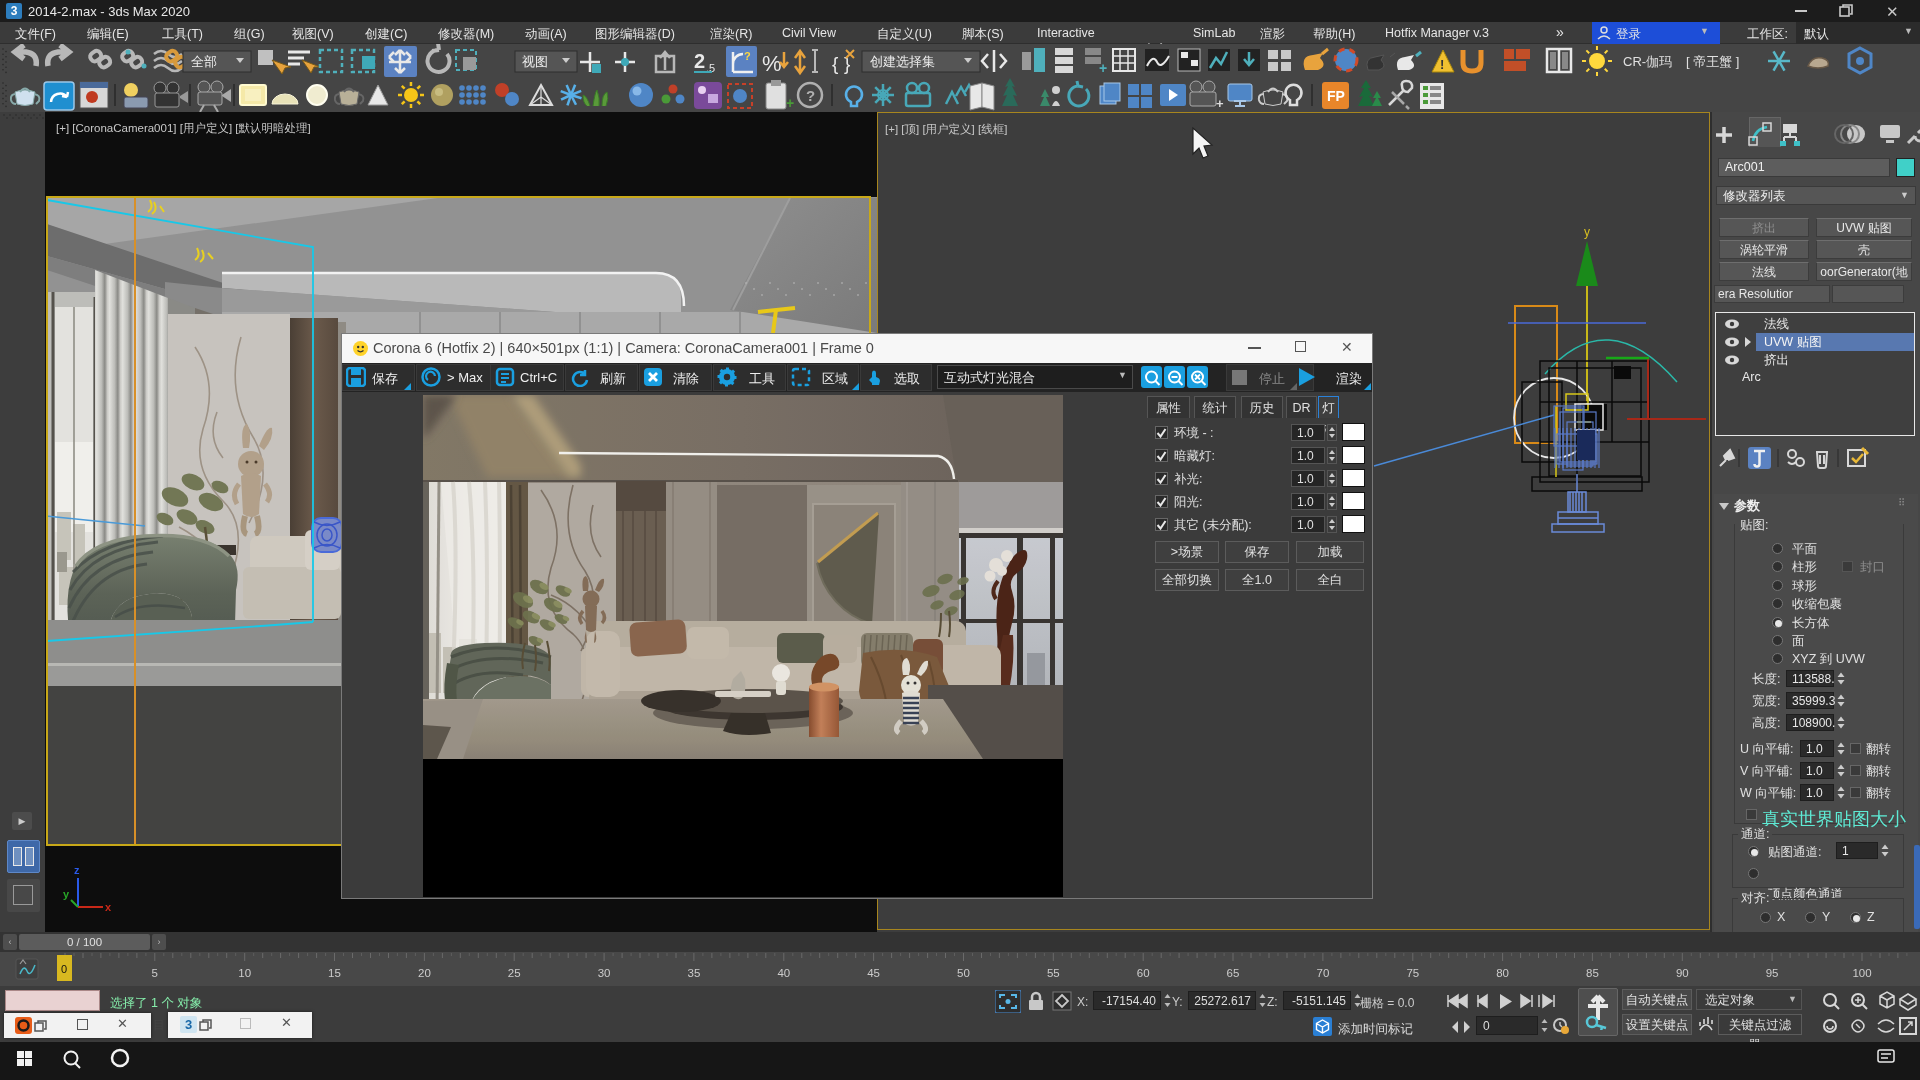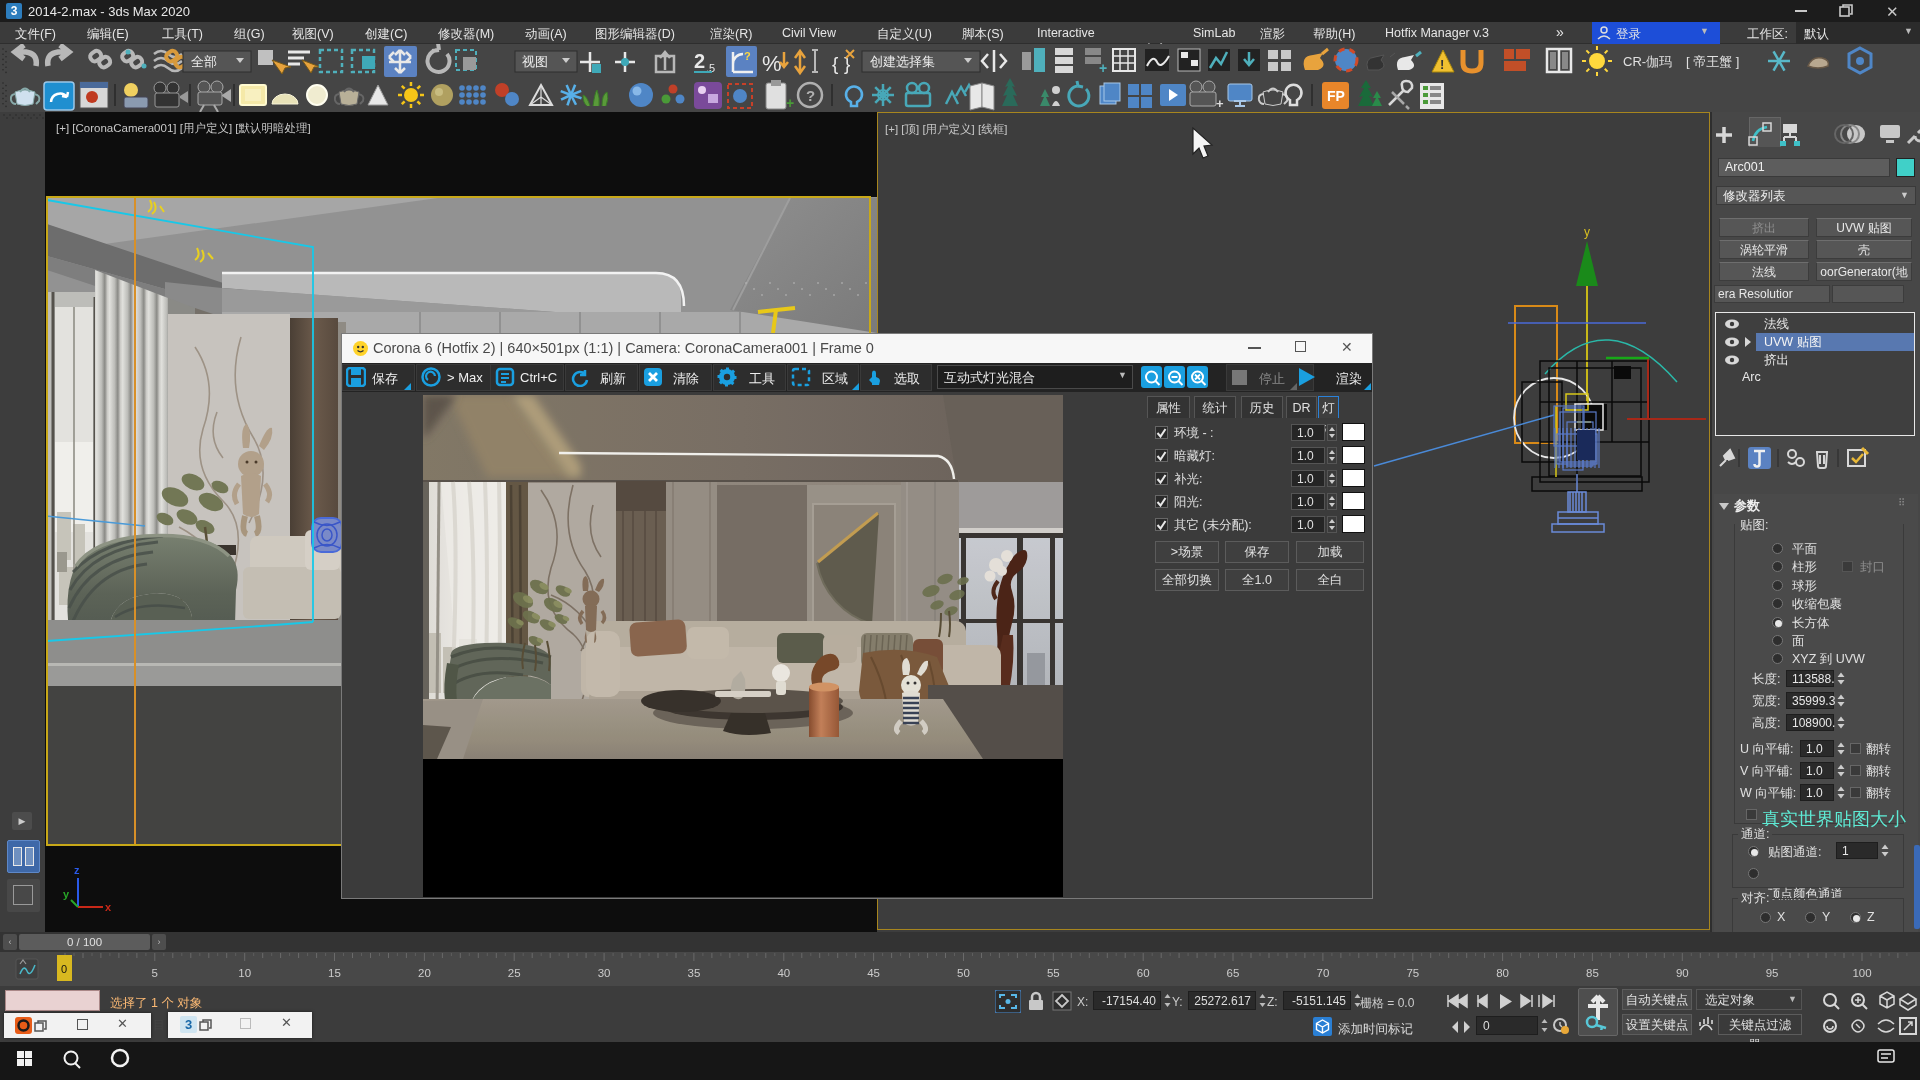--- a/index.html
+++ b/index.html
@@ -1476,21 +1476,21 @@
         <rect x="57" y="3" width="15" height="26" fill="#d8b820"></rect>
         <text x="64" y="21" font-size="11" fill="#111" text-anchor="middle">0</text>
         <rect x="16" y="7" width="22" height="20" rx="2" fill="#3f3f3f" stroke="#555"></rect>
         <path d="M20 22 q4 -10 7 -3 t8 -6" stroke="#4ab8c8" stroke-width="1.5" fill="none"></path>
         <path d="M20 12 l3 -4 3 4" stroke="#999" stroke-width="1.2" fill="none"></path>
       </svg>
 </div>
 
 <div class="abs" id="status" style="left:0;top:986px;width:1920px;height:56px;background:#3c3c3c;">
       <div class="abs" style="left:5px;top:4px;width:95px;height:21px;background:#e9d2d2;border:1px solid #a88;"></div>
-      <span class="abs" style="left:110px;top:9px;font-size:12.5px;color:#fdba74;">选择了 1 个 对象</span>
+      <span class="abs" style="left:110px;top:9px;font-size:12.5px;color:#86efac;">选择了 1 个 对象</span>
       <svg class="abs" style="left:995px;top:4px;" width="26" height="23">
         <rect x="0" y="0" width="26" height="23" rx="2" fill="#2e2e2e" stroke="#4a90d8"></rect>
         <g stroke="#58b8e8" stroke-width="2" fill="none">
           <path d="M5 8 l0 -3 5 0 m6 0 l5 0 0 3 m0 7 l0 3 -5 0 m-6 0 l-5 0 0 -3"></path>
         </g>
         <circle cx="13" cy="11.5" r="2.5" fill="#58b8e8"></circle>
       </svg>
       <svg class="abs" style="left:1028px;top:5px;" width="16" height="20">
         <rect x="1" y="9" width="14" height="10" rx="1" fill="#c8c8c8"></rect>
         <path d="M4 9 l0 -3 a4 4 0 0 1 8 0 l0 3" fill="none" stroke="#c8c8c8" stroke-width="2.5"></path>

